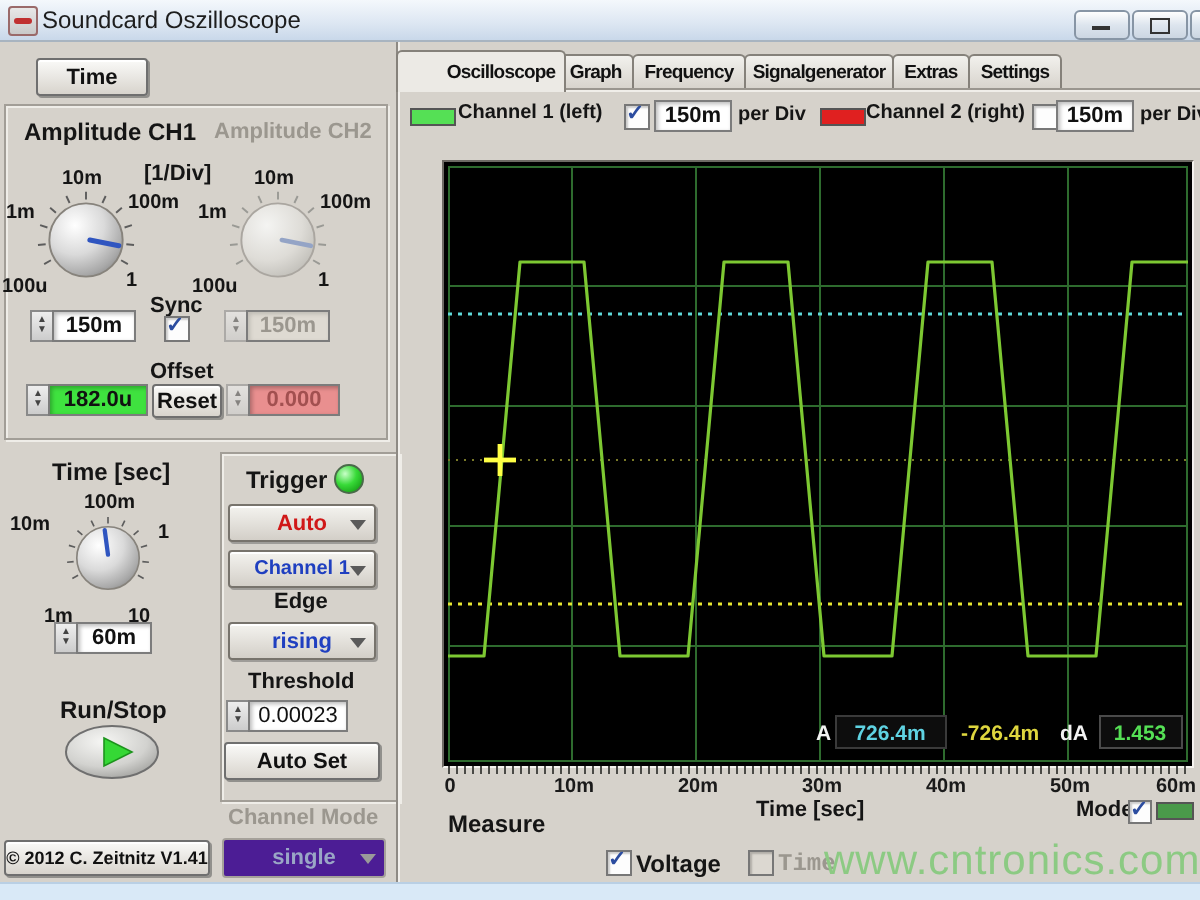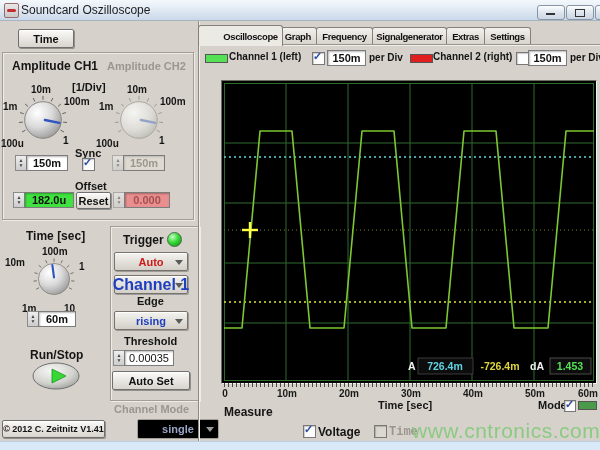--- a/index.html
+++ b/index.html
@@ -34,21 +34,21 @@
   .spin{width:10px;background:linear-gradient(#eee,#ccc);border:1px solid #8a8a8a;
         display:flex;flex-direction:column;align-items:center;justify-content:center;color:#444;}
   .spin::before{content:"▲";font-size:5px;line-height:5px;}
   .spin::after{content:"▼";font-size:5px;line-height:5px;}
   .dd{background:linear-gradient(#f4f3ef,#d3cfc8);border:1px solid #77736c;border-radius:2px;
       box-shadow:inset 0 1px 0 #fff,1px 1px 0 rgba(90,90,90,.45);
       display:flex;align-items:center;justify-content:center;
       font-weight:bold;font-size:11px;white-space:nowrap;}
   .dd .arr{position:absolute;right:4px;top:50%;margin-top:-2px;width:0;height:0;
       border-left:4px solid transparent;border-right:4px solid transparent;border-top:5px solid #5a5a5a;}
-  .dd.dis{color:#9aa6c6;background:#000000;box-shadow:none;border-color:#a5a19a;margin-left:26px;}
+  .dd.dis{color:#9aa6c6;background:#4c1d95;box-shadow:none;border-color:#a5a19a;}
   .dd.dis .arr{border-top-color:#9a9a9a;}
   .blue{color:#1f3fc0;}
   .red{color:#d01818;}
   .cb{width:11px;height:11px;background:#fdfdfd;border:1px solid #777;box-shadow:inset 1px 1px 1px rgba(0,0,0,.2);}
   .cb.checked::after{content:"✓";position:absolute;left:0px;top:-3px;font-size:11px;font-weight:bold;color:#2c4da0;}
   .cb.dis{background:#dcd8d1;}
   .groupbox{border:1px solid #a29e97;box-shadow:inset 1px 1px 0 #efede8, 1px 1px 0 #efede8;}
   .swatch{height:7px;border:1px solid #555;}
   .led{border-radius:50%;border:1px solid #4a6a4a;
        background:radial-gradient(circle at 35% 30%, #c8ffc8, #38da38 45%, #17a017 85%);}
@@ -168,32 +168,32 @@
     <polygon points="20,7 34,14 20,21" fill="#35d835" stroke="#1d941d" stroke-width="0.8"></polygon>
   </svg>
 
   <div class="abs groupbox" style="left:110px;top:226px;width:88px;height:173px;"></div>
   <span class="abs lbl" style="left:123px;top:221px;font-size:12px;margin-top:12px;">Trigger</span>
   <span class="abs led" style="left:167px;top:232px;width:13px;height:13px;"></span>
   <div class="abs dd" style="left:114px;top:252px;width:72px;height:17px;">
     <span class="red">Auto</span>
     <span class="arr"></span>
   </div>
-  <div class="abs dd" style="left:114px;top:275px;width:72px;height:17px;font-size:16px;">
+  <div class="abs dd" style="left:114px;top:275px;width:72px;height:17px;font-size:10px;">
     <span class="blue">Channel 1</span>
     <span class="arr"></span>
   </div>
   <span class="abs lbl" style="left:137px;top:295px;">Edge</span>
   <div class="abs dd" style="left:114px;top:311px;width:72px;height:17px;">
     <span class="blue">rising</span>
     <span class="arr"></span>
   </div>
   <span class="abs lbl" style="left:124px;top:335px;">Threshold</span>
   <div class="abs spin" style="left:113px;top:350px;height:14px;"></div>
-  <div class="abs fld" style="left:124px;top:350px;width:48px;height:14px;font-weight:normal;">0.00035</div>
+  <div class="abs fld" style="left:124px;top:350px;width:48px;height:14px;font-weight:normal;">0.00023</div>
   <div class="abs btn" style="left:112px;top:371px;width:76px;height:17px;">Auto Set</div>
 
   <div class="abs btn" style="left:2px;top:420px;width:101px;height:16px;font-size:9px;font-weight:bold;">© 2012  C. Zeitnitz V1.41</div>
   <span class="abs lbl gray" style="left:114px;top:403px;">Channel Mode</span>
   <div class="abs dd dis" style="left:111px;top:419px;width:80px;height:18px;">
     <span>single</span>
     <span class="arr"></span>
   </div>
 
   <div class="vdivider abs"></div>

